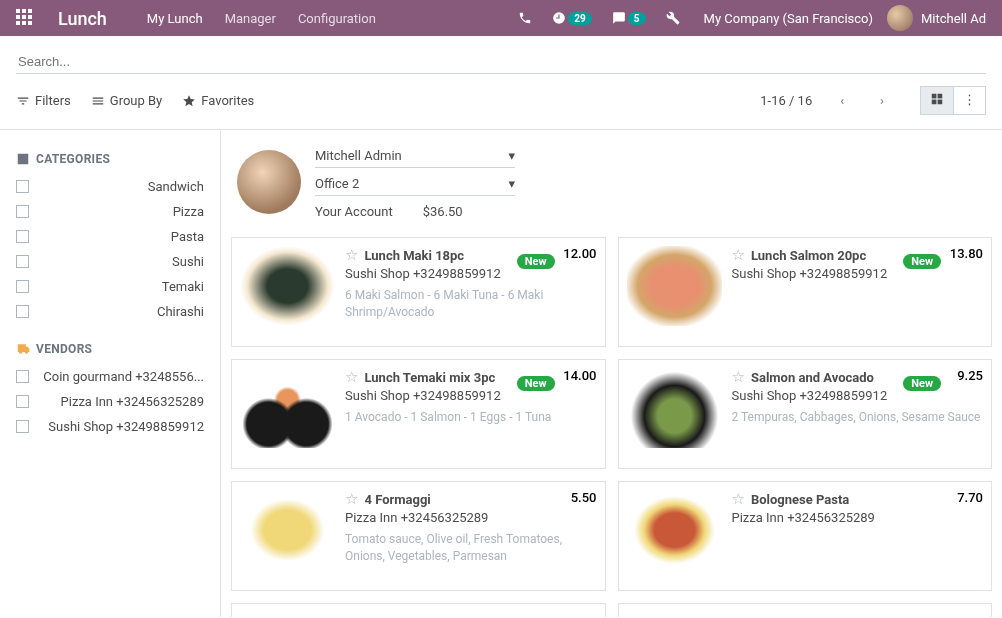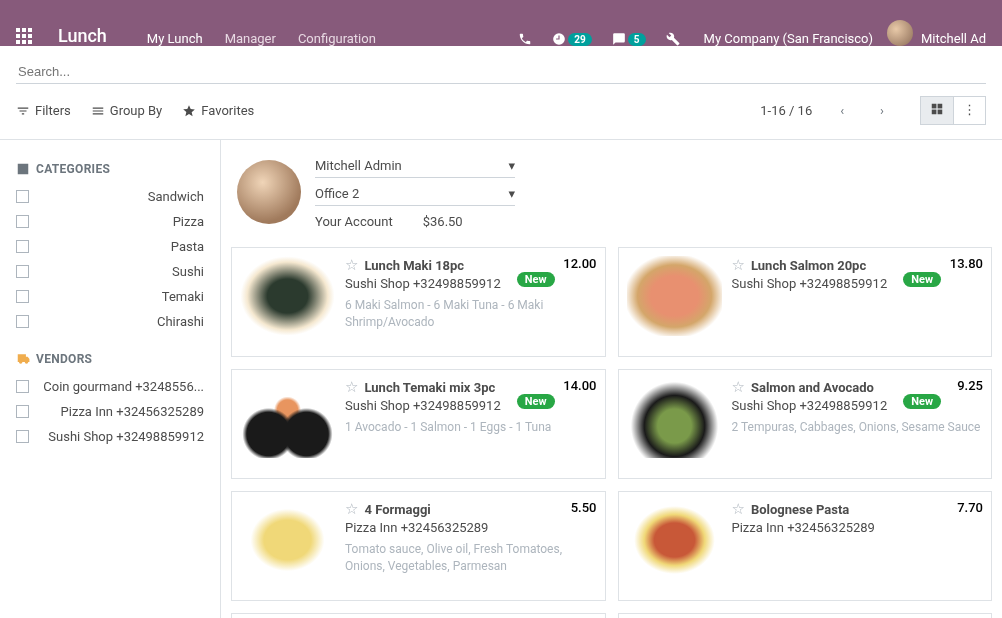--- a/index.html
+++ b/index.html
@@ -1,17 +1,17 @@
 <!DOCTYPE html>
 <html><head>
 <meta charset="utf-8">
 <style>
 * { box-sizing: border-box; margin: 0; padding: 0; }
 body { font-family: -apple-system, BlinkMacSystemFont, "Segoe UI", Roboto, sans-serif; font-size: 13px; color: #4c4c4c; background: #fff; overflow: hidden; }
-.topbar { background: #875a7b; color: #fff; height: 46px; display: flex; align-items: flex-end; padding: 0 16px; }
+.topbar { background: #875a7b; color: #fff; height: 36px; display: flex; align-items: center; padding: 0 16px; }
 .apps-icon { width: 18px; height: 18px; display: grid; grid-template-columns: repeat(3,4px); grid-template-rows: repeat(3,4px); gap: 2px; cursor: pointer; }
 .apps-icon span { background: #fff; }
 .brand { font-size: 18px; font-weight: 500; margin: 0 40px 0 24px; }
 .nav-link { color: #e8d9e3; margin-right: 22px; font-size: 13px; cursor: pointer; }
 .nav-link.active { color: #fff; }
 .spacer { flex: 1; }
 .top-icon { position: relative; margin: 0 10px; cursor: pointer; color: #fff; display: flex; align-items: center; }
 .badge { background: #00a09d; color: #fff; border-radius: 10px; padding: 1px 6px; font-size: 10px; font-weight: 700; margin-left: 2px; }
 .company { margin: 0 14px; font-size: 13px; cursor: pointer; }
 .avatar-sm { width: 26px; height: 26px; border-radius: 50%; background: radial-gradient(circle at 35% 35%, #e8c9a8, #8a6a55); margin-right: 8px; }
@@ -42,21 +42,21 @@
 .sel { border: none; border-bottom: 1px solid #ced4da; padding: 4px 0; font-size: 13px; color: #4c4c4c; display: flex; justify-content: space-between; cursor: pointer; margin-bottom: 4px; }
 .acct-bal { display: flex; gap: 30px; font-size: 13px; color: #4c4c4c; padding-top: 4px; }
 
 .cards { display: grid; grid-template-columns: 1fr 1fr; gap: 12px; }
 .card { border: 1px solid #dee2e6; padding: 8px; display: flex; gap: 10px; background: #fff; cursor: pointer; min-height: 110px; }
 .card-img { width: 95px; height: 80px; flex-shrink: 0; border-radius: 3px; }
 .card-body { flex: 1; position: relative; }
 .card-top { display: flex; align-items: center; gap: 6px; }
 .star { color: #adb5bd; font-size: 15px; }
 .card-title { font-weight: 700; color: #4c4c4c; font-size: 13px; }
-.new-badge { background: #28a745; color: #fff; font-size: 11px; font-weight: 700; padding: 1px 8px; border-radius: 10px; position: absolute; right: 42px; top: 16px; }
+.new-badge { background: #28a745; color: #fff; font-size: 11px; font-weight: 700; padding: 1px 8px; border-radius: 10px; position: absolute; right: 42px; top: 8px; }
 .price { position: absolute; right: 0; top: 0; font-size: 13px; color: #000000; font-weight: 500; }
 .vendor { font-size: 13px; color: #4c4c4c; margin-top: 2px; }
 .desc { font-size: 12px; color: #adb5bd; margin-top: 6px; line-height: 1.4; }
 
 .food-sushi { background: radial-gradient(ellipse at center, #2b3a2e 30%, #f5e8d0 60%, transparent 70%); }
 .food-salmon { background: radial-gradient(ellipse at center, #e89070 35%, #d4a66a 55%, transparent 75%); }
 .food-temaki { background: radial-gradient(circle at 30% 70%, #1a1a1a 25%, transparent 30%), radial-gradient(circle at 70% 70%, #1a1a1a 25%, transparent 30%), radial-gradient(circle at 50% 40%, #e8955f 15%, transparent 20%); }
 .food-bowl { background: radial-gradient(ellipse at 50% 60%, #7a9a4a 25%, #1a1a1a 45%, transparent 65%); }
 .food-pasta { background: radial-gradient(ellipse at center, #f0d878 35%, #fff 55%, transparent 70%); }
 .food-bolognese { background: radial-gradient(ellipse at center, #c85838 30%, #f0d878 45%, #fff 60%, transparent 75%); }

